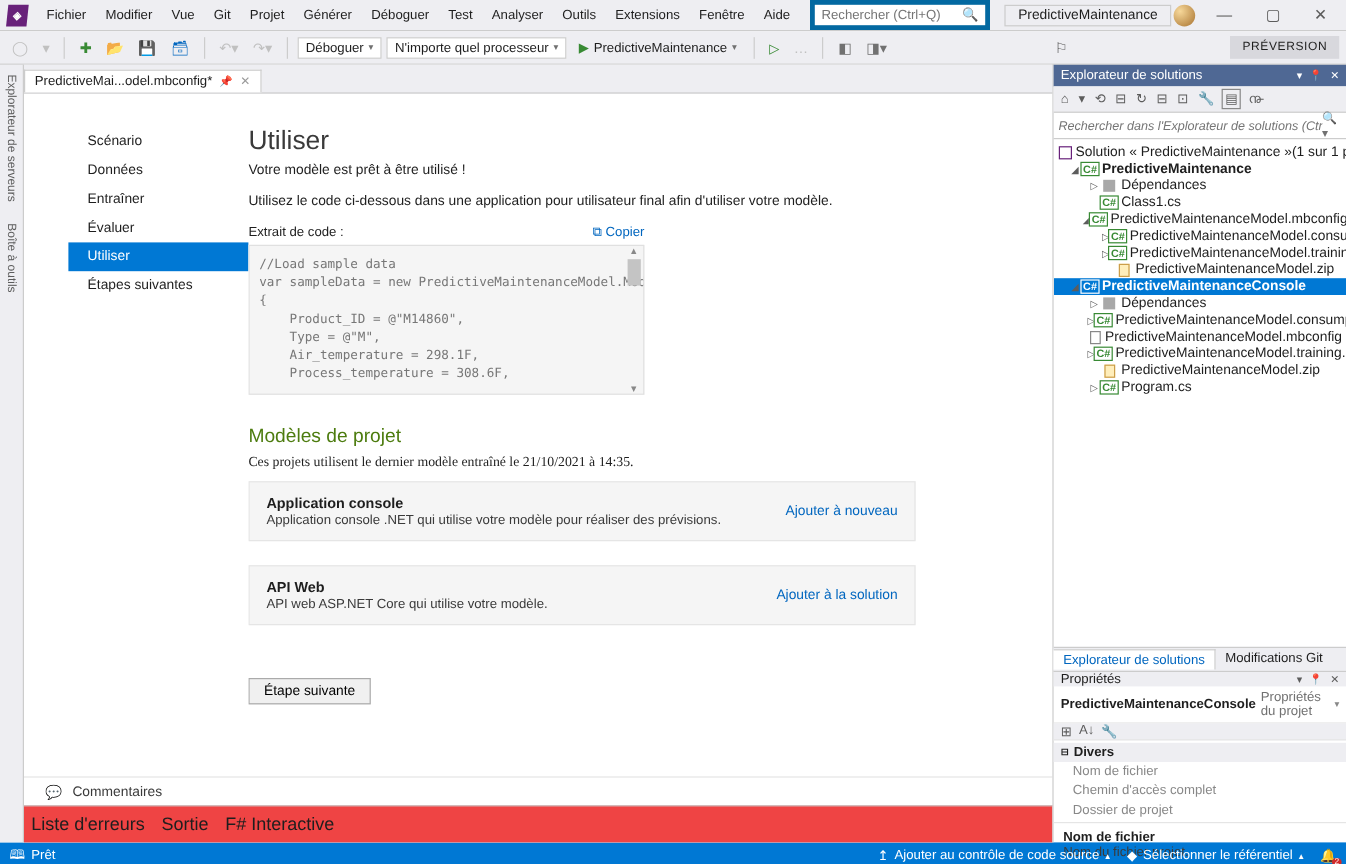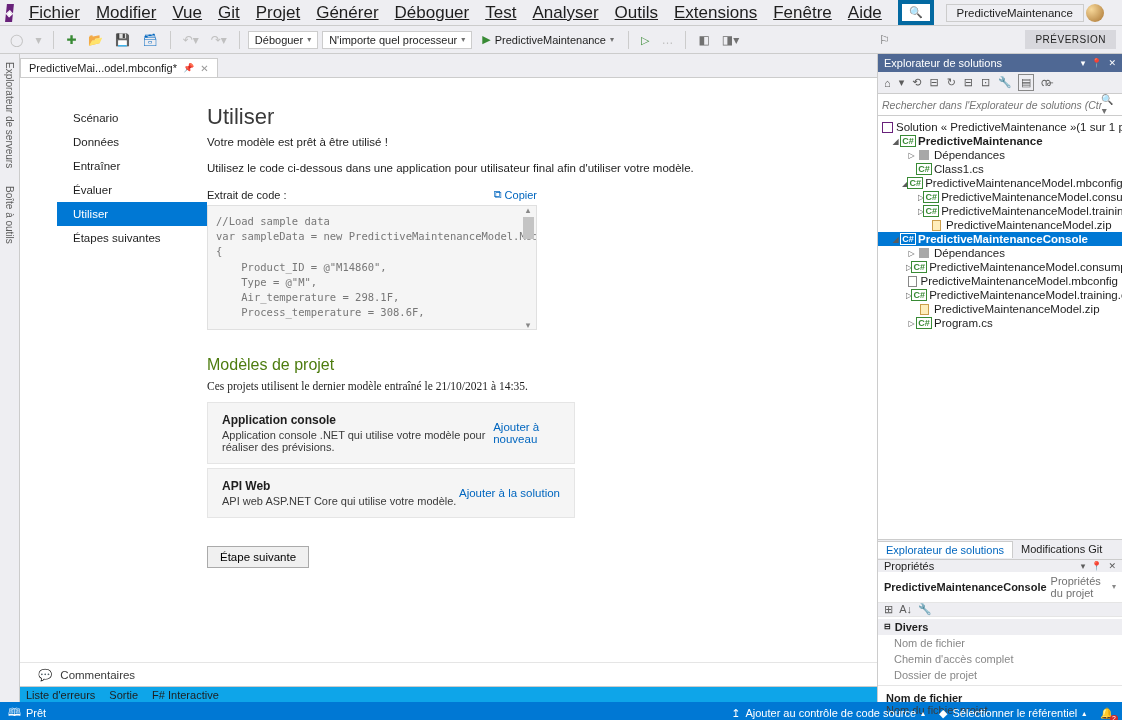--- a/index.html
+++ b/index.html
@@ -1,19 +1,19 @@
 <!DOCTYPE html>
 <html><head>
 <meta charset="utf-8">
 <style>
 * { margin:0; padding:0; box-sizing:border-box; font-family:"Segoe UI",Arial,sans-serif; }
 body { width:1122px; height:720px; overflow:hidden; background:#fff; font-size:11px; color:#1e1e1e; }
 .menubar { height:26px; background:#eeeef2; display:flex; align-items:center; padding:0 6px; gap:2px; border-bottom:1px solid #ccc; }
 .vs-logo { width:18px; height:18px; background:#68217a; margin-right:6px; display:flex; align-items:center; justify-content:center; color:#fff; font-weight:bold; font-size:9px; transform:skewX(-6deg); }
-.menu-item { padding:4px 8px; cursor:pointer; font-size:17px;text-decoration:underline; }
+.menu-item { padding:4px 8px; cursor:pointer; font-size:11px; }
 .search-box { margin-left:6px; background:#fff; border:4px solid #0369a1; padding:2px 6px; width:160px; display:flex; align-items:center; }
 .search-box input { border:none; outline:none; width:100%; font-size:11px; }
 .search-box .mag { color:#717171; font-size:11px; margin-left:2px; }
 .solution-badge { margin-left:10px; background:#eeeef2; border:1px solid #ccc; padding:2px 10px; font-size:11.5px; }
 .win-btns { margin-left:auto; display:flex; align-items:center; gap:8px; }
 .avatar { width:18px; height:18px; border-radius:50%; background:radial-gradient(circle at 30% 30%,#f7d89a,#a87330); }
 .win-ctl { padding:4px 10px; font-size:13px; color:#5c5c5c; cursor:pointer; }
 .toolbar { height:28px; background:#eeeef2; display:flex; align-items:center; padding:0 6px; gap:4px; border-bottom:1px solid #ccc; }
 .tb-sep { width:1px; height:18px; background:#ccc; margin:0 4px; }
 .tb-btn { padding:2px 4px; color:#717171; cursor:pointer; font-size:12px; }
@@ -41,27 +41,27 @@
 .code-row { display:flex; align-items:center; gap:6px; margin-bottom:4px; width:330px; }
 .code-label { font-size:11px; }
 .copy-link { margin-left:auto; color:#0066bf; font-size:11px; cursor:pointer; display:flex; align-items:center; gap:3px; }
 .code-box-wrap { position:relative; width:330px; }
 .code-box { background:#f5f5f5; border:1px solid #e0e0e0; padding:8px 20px 8px 8px; font-family:Consolas,monospace; font-size:10.5px; line-height:1.45; color:#777; white-space:pre; overflow:hidden; }
 .sb { position:absolute; right:2px; width:14px; background:transparent; display:flex; flex-direction:column; justify-content:space-between; }
 .sb-a { color:#888; font-size:9px; text-align:center; }
 .sb-thumb { background:#c4c4c4; width:11px; margin:0 auto; }
 .section-h { font-size:16px; font-weight:400; color:#4d7c0f; margin:26px 0 6px 0; }
 .proj-note { font-size:11.5px; margin-bottom:10px;font-family:Liberation Serif, serif; }
-.proj-card { background:#f5f5f5; border:1px solid #e5e5e5; padding:10px 14px; width:368px; display:flex; align-items:center; margin-bottom:4px; }
+.proj-card { background:#f5f5f5; border:1px solid #e5e5e5; padding:10px 14px; width:556px; display:flex; align-items:center; margin-bottom:20px; }
 .proj-card .pc-txt .pt { font-weight:600; font-size:12px; margin-bottom:2px; }
 .proj-card .pc-txt .pd { font-size:11px; color:#3a3a3a; }
 .pc-link { margin-left:auto; color:#0066bf; font-size:11.5px; cursor:pointer; }
 .next-btn { margin-top:24px; background:#f0f0f0; border:1px solid #aaa; padding:4px 12px; font-size:11.5px; cursor:pointer; }
 .comment-bar { height:24px; border-top:1px solid #e5e5e5; display:flex; align-items:center; padding:0 18px; gap:8px; font-size:11.5px; color:#3a3a3a; }
-.bottom-tabs { height:16px; background:#0ea5e9; border-top:1px solid #ccc; display:flex; align-items:center; padding:0 6px; gap:14px; font-size:11px; }
+.bottom-tabs { height:31px; background:#ef4444; border-top:1px solid #ccc; display:flex; align-items:center; padding:0 6px; gap:14px; font-size:15px; }
 .right-panel { width:245px; border-left:1px solid #ccc; display:flex; flex-direction:column; }
 .panel-hdr { height:18px; background:#4f6894; color:#fff; display:flex; align-items:center; padding:0 6px; font-size:11px; }
 .panel-hdr .icons { margin-left:auto; display:flex; gap:6px; font-size:9px; }
 .sol-tb { height:22px; background:#eeeef2; border-bottom:1px solid #ccc; display:flex; align-items:center; gap:4px; padding:0 4px; }
 .sol-tb .ti { font-size:11px; color:#5c5c5c; padding:1px 2px; cursor:pointer; }
 .sol-search { height:22px; border-bottom:1px solid #ccc; display:flex; align-items:center; padding:0 4px; }
 .sol-search input { border:none; outline:none; width:100%; font-size:10.5px; color:#717171; font-style:italic; }
 .sol-tree { flex:1 1 280px; overflow:auto; font-size:11.5px; padding:4px 0; }
 .tn { display:flex; align-items:center; padding:1px 4px; white-space:nowrap; cursor:pointer; }
 .tn .exp { width:11px; font-size:8px; color:#5c5c5c; display:inline-block; text-align:center; }

